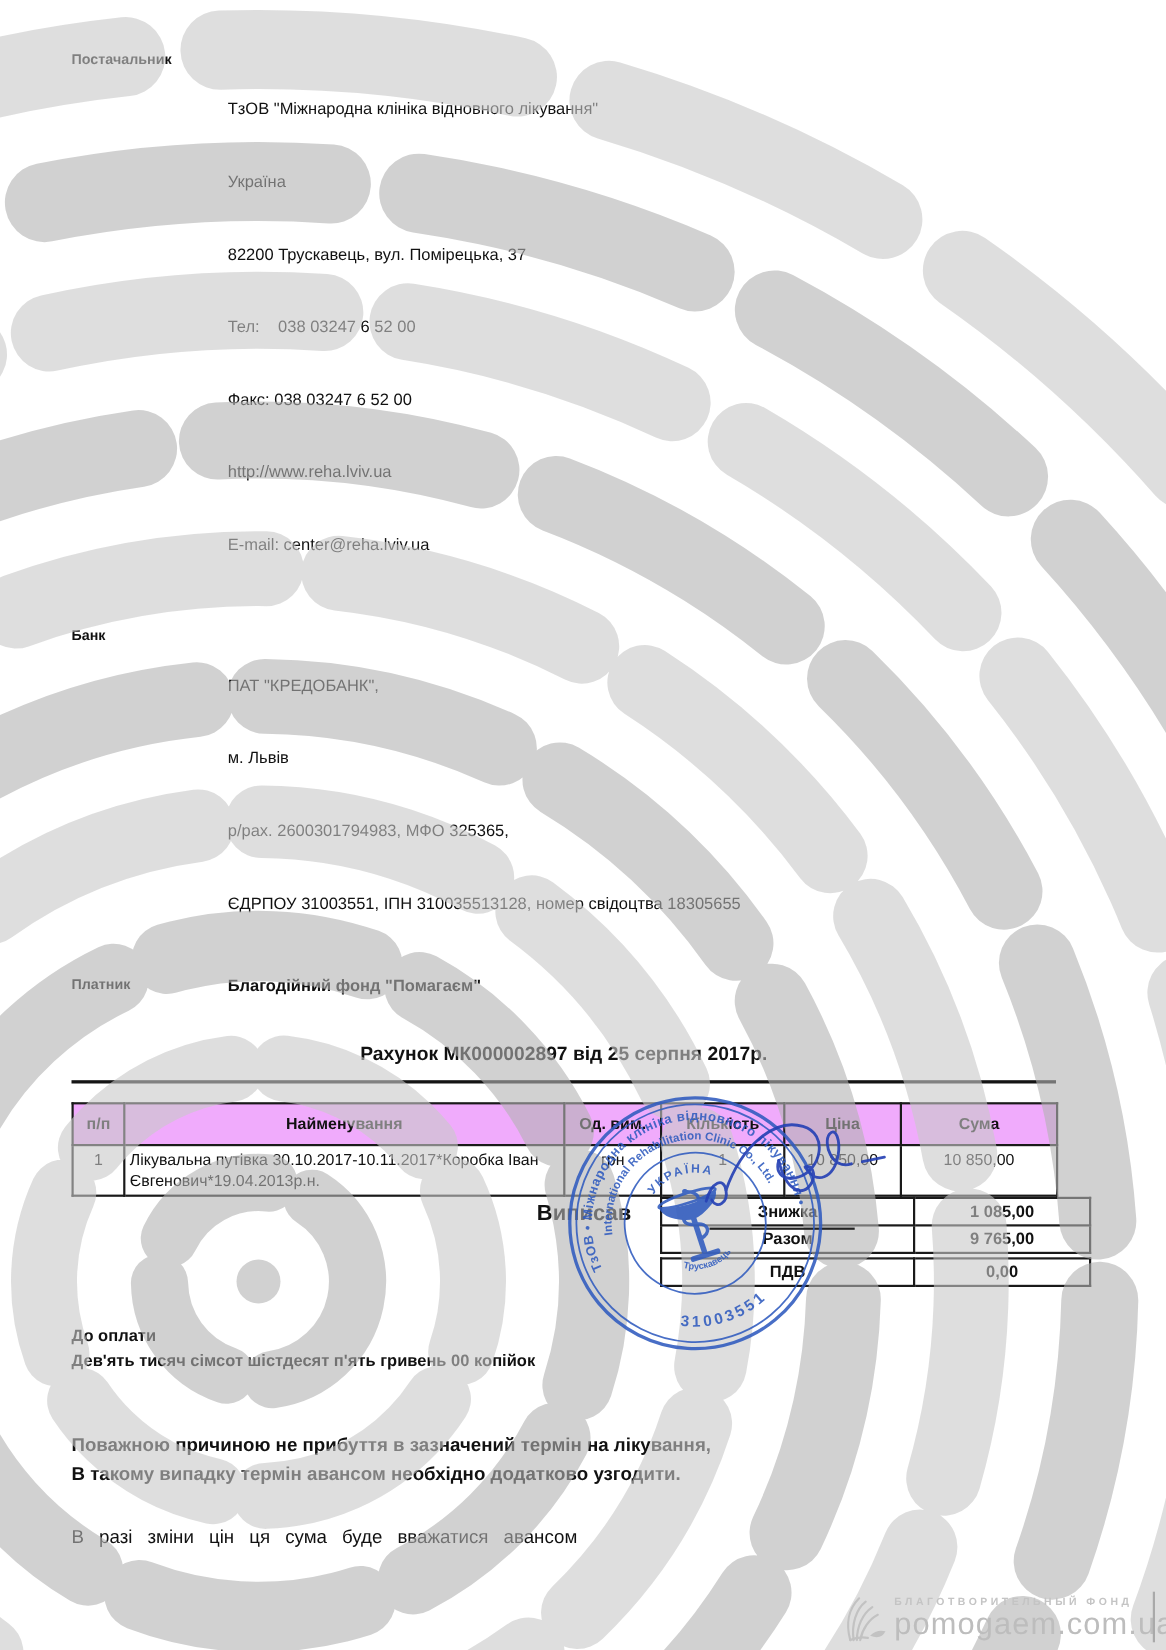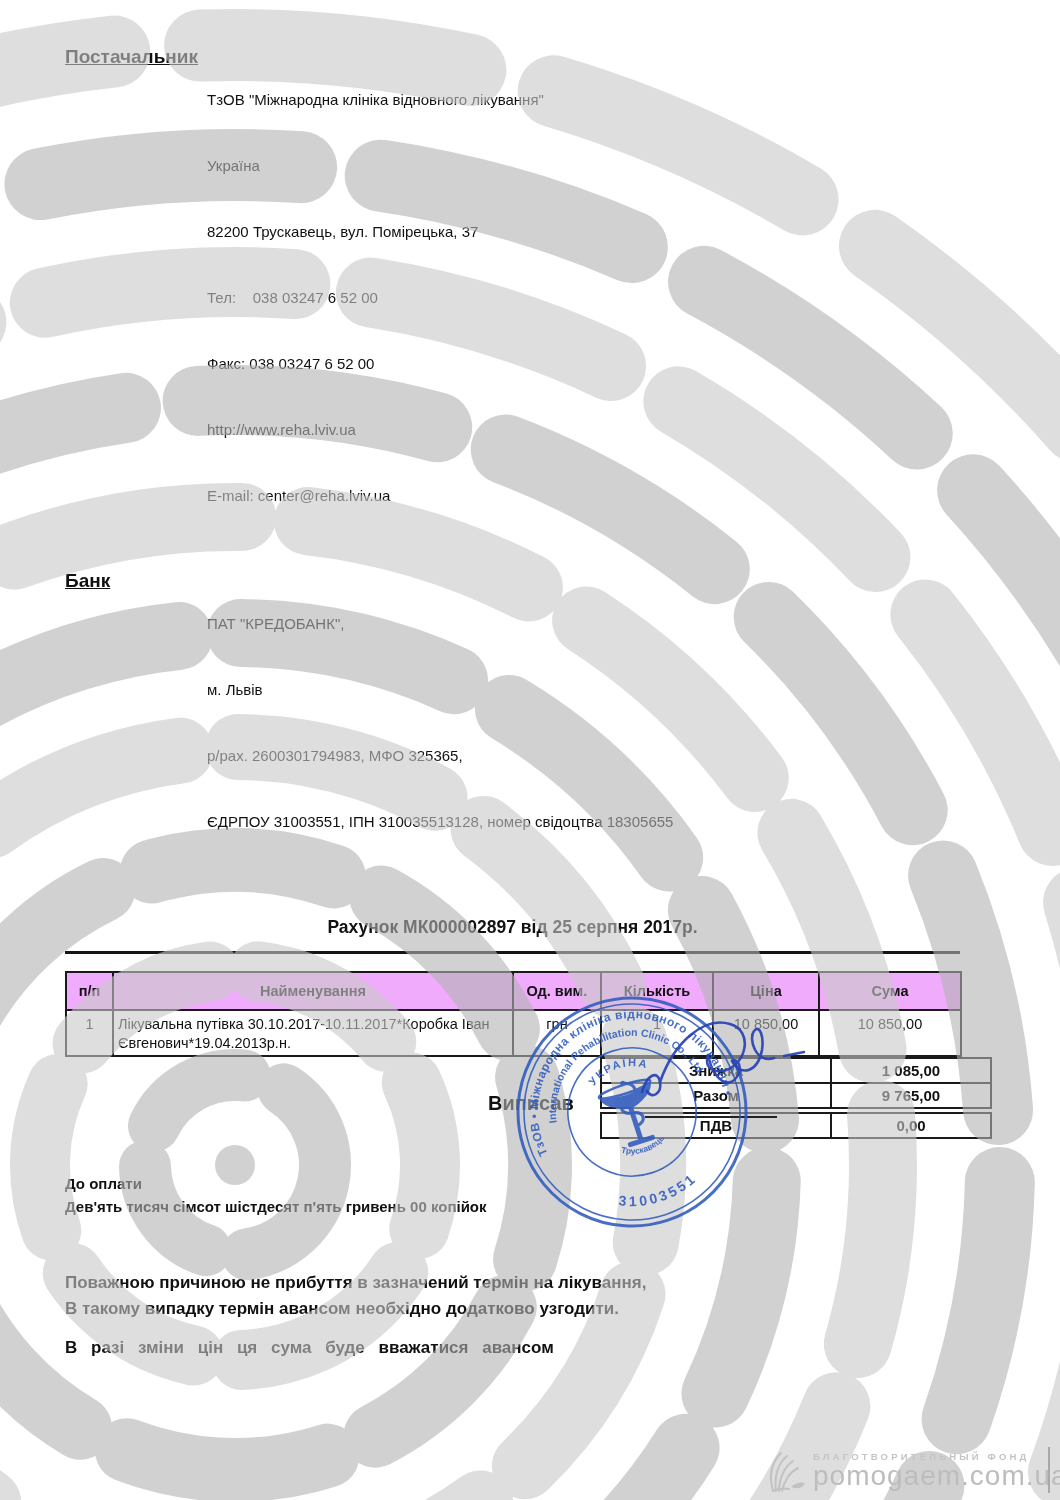--- a/index.html
+++ b/index.html
@@ -5,21 +5,21 @@
   * { margin:0; padding:0; box-sizing:border-box; }
   html,body { width:1060px; height:1500px; }
   body {
     position:relative; background:#ffffff; overflow:hidden;
     font-family:"Liberation Sans","DejaVu Sans",sans-serif; color:#111;
   }
   .content { position:absolute; left:0; top:0; width:1060px; padding:45px 100px 0 65px; z-index:1; }
 
   
   .info-row { display:flex; align-items:flex-start; }
-  .info-label { width:142px; font-weight:bold; text-decoration:underline; font-size:19px; padding-top:1px; flex:none; }
+  .info-label { width:142px; font-weight:bold; font-size:13px; padding-top:1px; flex:none; }
   .info-value { flex:1; font-size:15px; line-height:22px; white-space:pre-wrap; }
   .bold { font-weight:bold; }
   .mt-bank { margin-top:18px; }
   .mt-payer { margin-top:9px; }
 
   
   .title { margin-top:40px; text-align:center; font-size:17.5px; font-weight:bold; }
   .title-rule { margin-top:13px; border-top:3px solid #151515; }
 
   
@@ -36,21 +36,21 @@
   .summary.gap { margin-top:3px; }
   .summary td { border:2px solid #1a1a1a; font-size:15px; font-weight:bold; height:25px; padding:1px 6px; }
   .summary td.lab { width:230px; text-align:center; }
   .summary td.val { width:160px; text-align:center; }
 
   
   .due { margin-top:33px; font-size:15px; font-weight:bold; line-height:23px; }
 
   
   .para1 { margin-top:52px; font-size:17px; font-weight:bold; line-height:26px; }
-  .para2 { margin-top:16px; font-size:17px; font-weight:bold; word-spacing:9px; }
+  .para2 { margin-top:35px; font-size:17px; font-weight:normal; word-spacing:9px; }
 
   
   .watermark { position:absolute; left:0; top:0; z-index:3; pointer-events:none; opacity:.6; }
 
   
   .issued { position:absolute; left:488px; top:1092px; font-size:20px; font-weight:bold; z-index:2; }
   .stamp { position:absolute; left:512px; top:992px; z-index:10; }
   .signature { position:absolute; left:632px; top:1008px; z-index:11; }
   .sig-line { position:absolute; left:645px; top:1116px; width:132px; border-top:2px solid #222; z-index:9; }
 
@@ -82,20 +82,24 @@
   <div class="info-row mt-bank">
     <div class="info-label">Банк</div>
     <div class="info-value">
       <div>ПАТ "КРЕДОБАНК",</div>
       <div>м. Львів</div>
       <div>р/рах. 2600301794983, МФО 325365,</div>
       <div>ЄДРПОУ 31003551, ІПН 310035513128, номер свідоцтва 18305655</div>
     </div>
   </div>
 
+  <div class="info-row mt-payer">
+    <div class="info-label">Платник</div>
+    <div class="info-value bold">Благодійний фонд "Помагаєм"</div>
+  </div>
 
   <div class="title">Рахунок МК000002897 від 25 серпня 2017р.</div>
   <div class="title-rule"></div>
 
   <table class="items">
     <colgroup>
       <col class="c-num">
         <col class="c-name">
         <col class="c-unit">
         <col class="c-qty">

